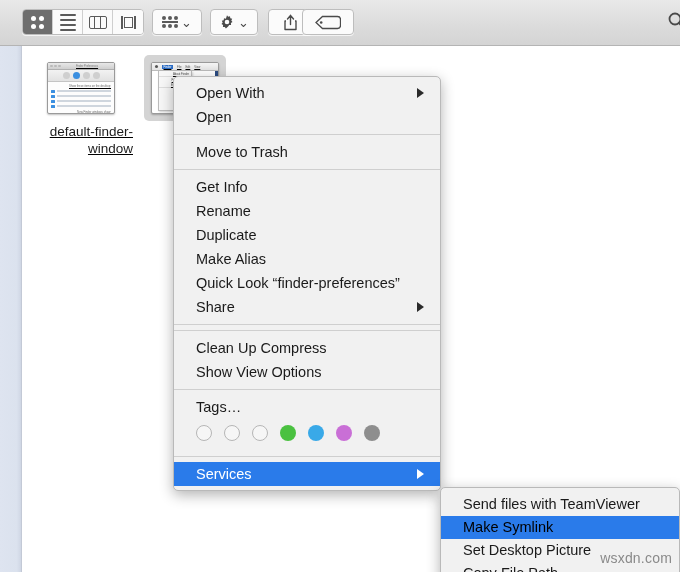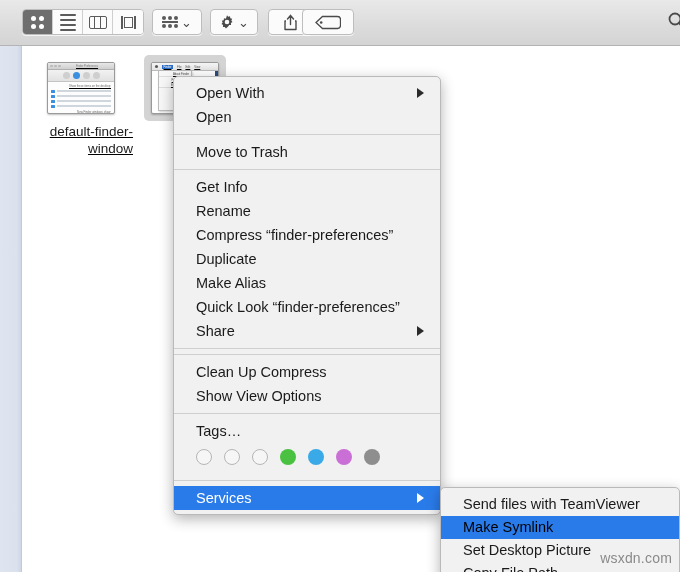--- a/index.html
+++ b/index.html
@@ -366,23 +366,20 @@
 
     <div class="ctx-sep"></div>
 
     <div class="ctx-item">
       <span>Get Info</span>
     </div>
     <div class="ctx-item">
       <span>Rename</span>
     </div>
     <div class="ctx-item">
-      <span>Compress “finder-preferences”</span>
-    </div>
-    <div class="ctx-item">
       <span>Duplicate</span>
     </div>
     <div class="ctx-item">
       <span>Make Alias</span>
     </div>
     <div class="ctx-item">
       <span>Quick Look “finder-preferences”</span>
     </div>
     <div class="ctx-item">
       <span>Share</span>

